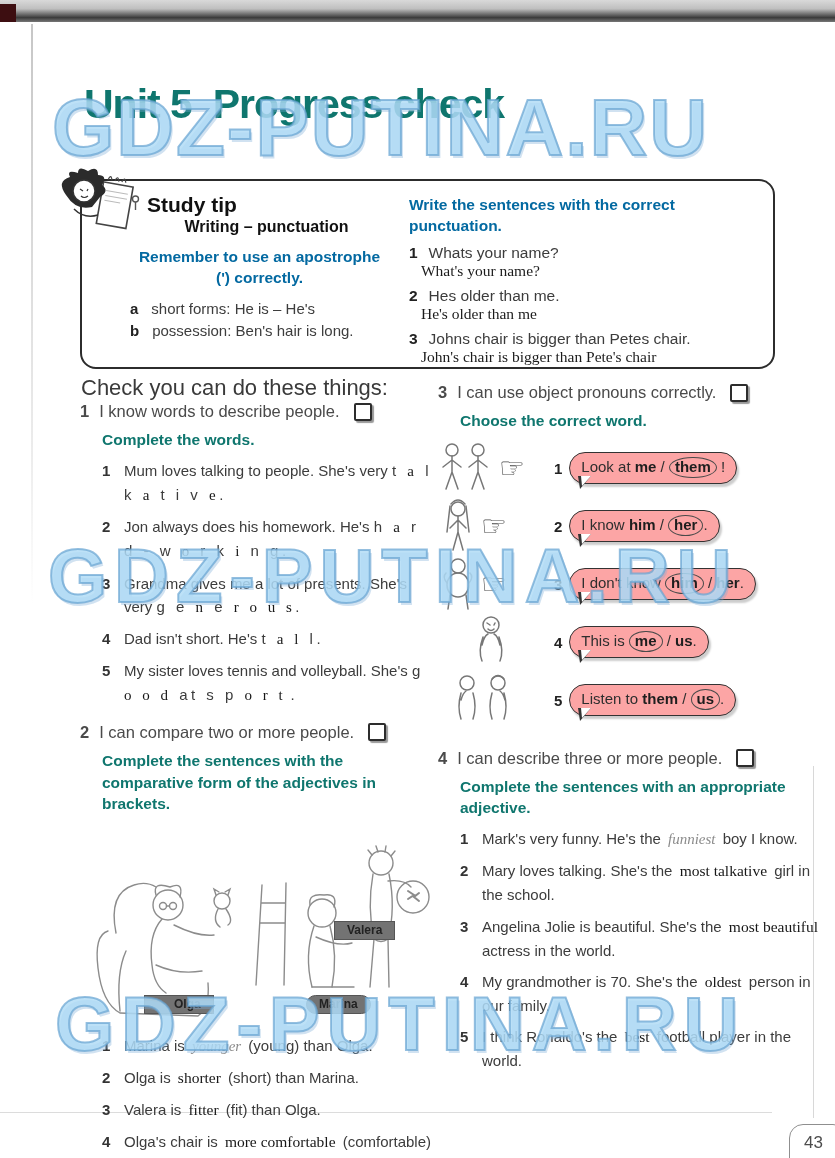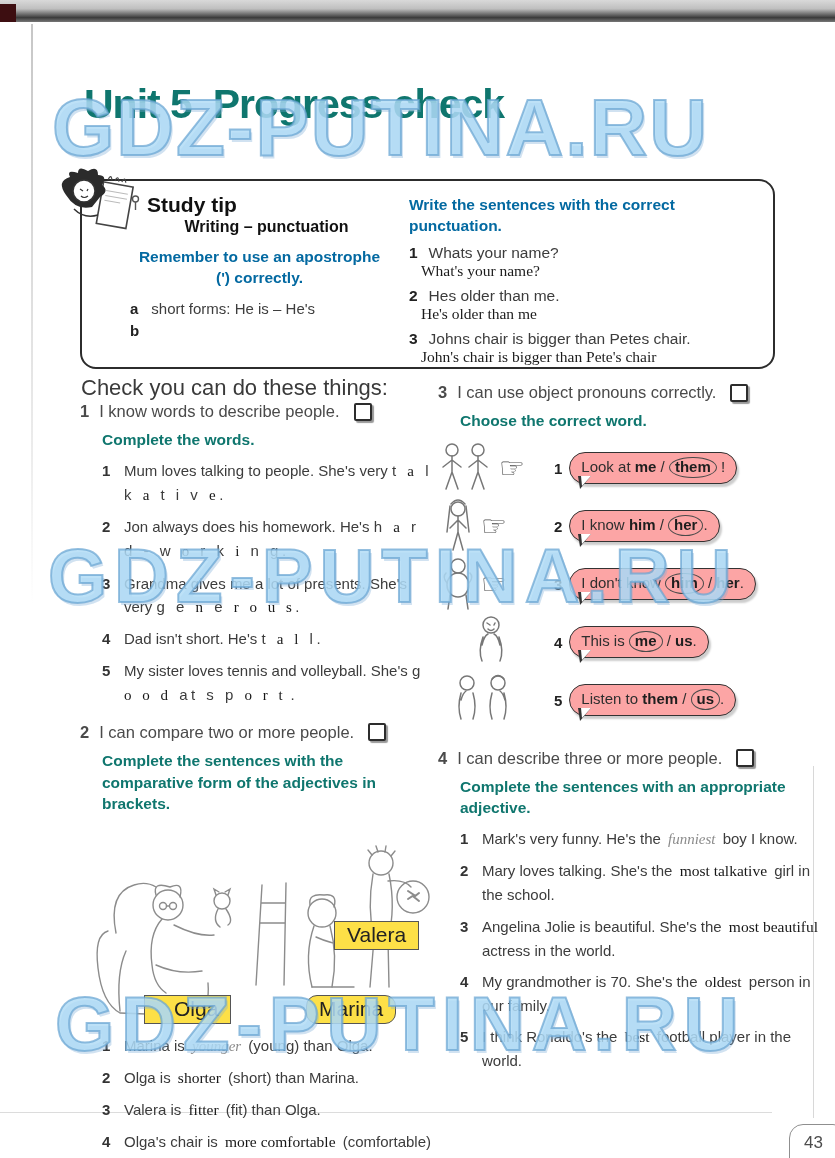--- a/index.html
+++ b/index.html
@@ -58,22 +58,22 @@
   .seg-p{}
   .seg-b{font-weight:bold;color:#1e1e1e;}
   .seg-bc{font-weight:bold;color:#1e1e1e;border:1.6px solid #4a4a4a;border-radius:50%;
           padding:1px 5px 2px;display:inline-block;line-height:1.1;}
   .seg-h{font-family:"Liberation Serif",serif;color:#171717;font-size:15.5px;padding:0 3px;margin-top:36px;}
   .seg-e{font-family:"Liberation Serif",serif;font-style:italic;color:#8b8b8b;padding:0 3px;}
   .seg-sp{letter-spacing:3.5px;}
   .seg-sh{letter-spacing:3.5px;font-family:"Liberation Serif",serif;color:#171717;}
   
   .illus{position:relative;width:345px;height:205px;margin:4px 0 6px 6px;}
-  .plabel{position:absolute;border:1.2px solid #555;background:#fde047;padding:1px 12px 2px;
-          font-weight:normal;font-size:21px;color:#222;}
+  .plabel{position:absolute;border:1.2px solid #555;background:#737373;padding:1px 12px 2px;
+          font-weight:bold;font-size:12px;color:#222;}
   .lab-valera{left:248px;top:98px;}
   .lab-olga{left:58px;top:172px;padding-left:29px;}
   .lab-marina{left:220px;top:172px;border-radius:11px;}
   
   .prow{display:flex;align-items:center;margin:1px 0;min-height:57px;}
   .prow .pic{width:116px;flex:none;display:flex;align-items:center;gap:3px;}
   .hand{font-size:29px;color:#4a4a4a;line-height:1;}
   .prow .n{font-weight:bold;color:#222;font-size:15px;margin:0 7px 0 0;}
   .bubble{position:relative;border:1.7px solid #333;border-radius:17px;padding:4px 11px 5px;
           font-size:15px;color:#2e2e2e;background:#fca5a5;box-shadow:2px 3px 2px rgba(0,0,0,.2);
@@ -127,20 +127,21 @@
       </div>
       <div class="st-sub">Writing – punctuation</div>
       <div class="st-instr">Remember to use an apostrophe (') correctly.</div>
       <div class="st-ex">
         <div class="st-ex-row">
           <span class="lab">a</span>
           <span>short forms: He is – He's</span>
         </div>
         <div class="st-ex-row">
           <span class="lab">b</span>
+          <span>possession: Ben's hair is long.</span>
         </div>
       </div>
     </div>
     <div class="st-right">
       <div class="st-instr" style="margin-top:2px">Write the sentences with the correct punctuation.</div>
       <div class="sti">
         <div class="q">
             <span class="n">1</span>
             <span>Whats your name?</span>
           </div>

